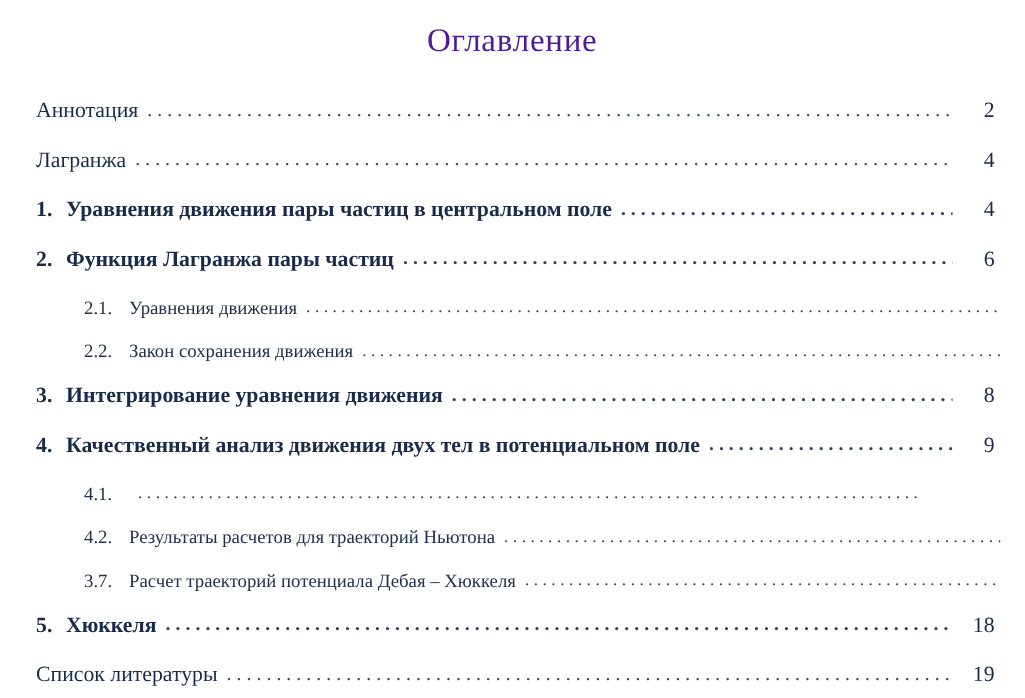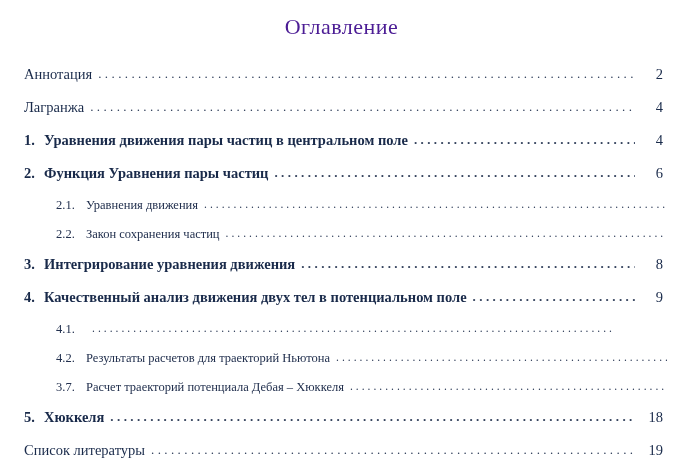--- a/index.html
+++ b/index.html
@@ -117,33 +117,33 @@
         <span class="page-num">4</span>
       </li>
       <li class="toc-entry lvl-1">
         <span class="num">1.</span>
         <span class="label">Уравнения движения пары частиц в центральном поле</span>
         <span class="dots">.........................................................................................</span>
         <span class="page-num">4</span>
       </li>
       <li class="toc-entry lvl-1">
         <span class="num">2.</span>
-        <span class="label">Функция Уравнения пары частиц</span>
+        <span class="label">Функция Лагранжа пары частиц</span>
         <span class="dots">.........................................................................................</span>
         <span class="page-num">6</span>
       </li>
       <li class="toc-entry lvl-2">
         <span class="num">2.1.</span>
         <span class="label">Уравнения движения</span>
         <span class="dots">.........................................................................................</span>
         <span class="page-num">6</span>
       </li>
       <li class="toc-entry lvl-2">
         <span class="num">2.2.</span>
-        <span class="label">Закон сохранения частиц</span>
+        <span class="label">Закон сохранения движения</span>
         <span class="dots">.........................................................................................</span>
         <span class="page-num">8</span>
       </li>
       <li class="toc-entry lvl-1">
         <span class="num">3.</span>
         <span class="label">Интегрирование уравнения движения</span>
         <span class="dots">.........................................................................................</span>
         <span class="page-num">8</span>
       </li>
       <li class="toc-entry lvl-1">

